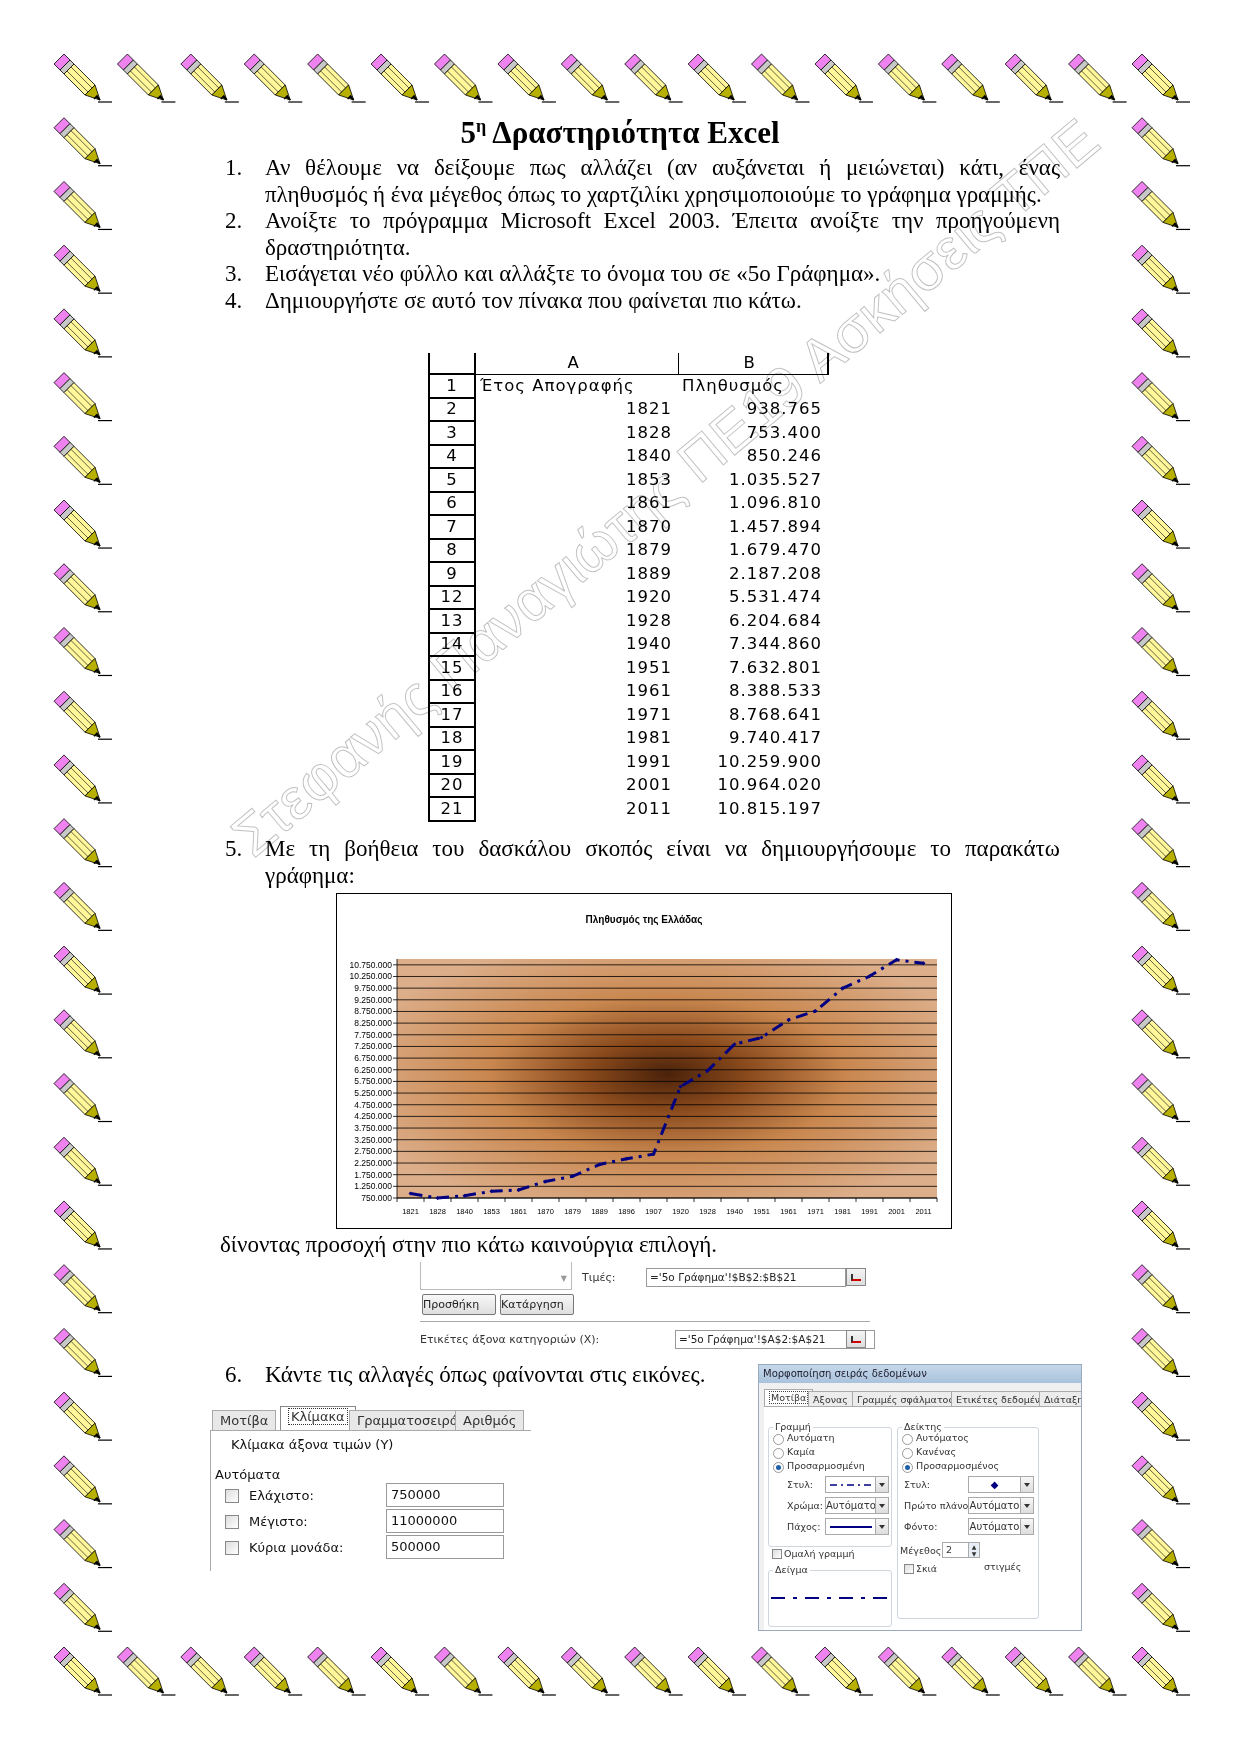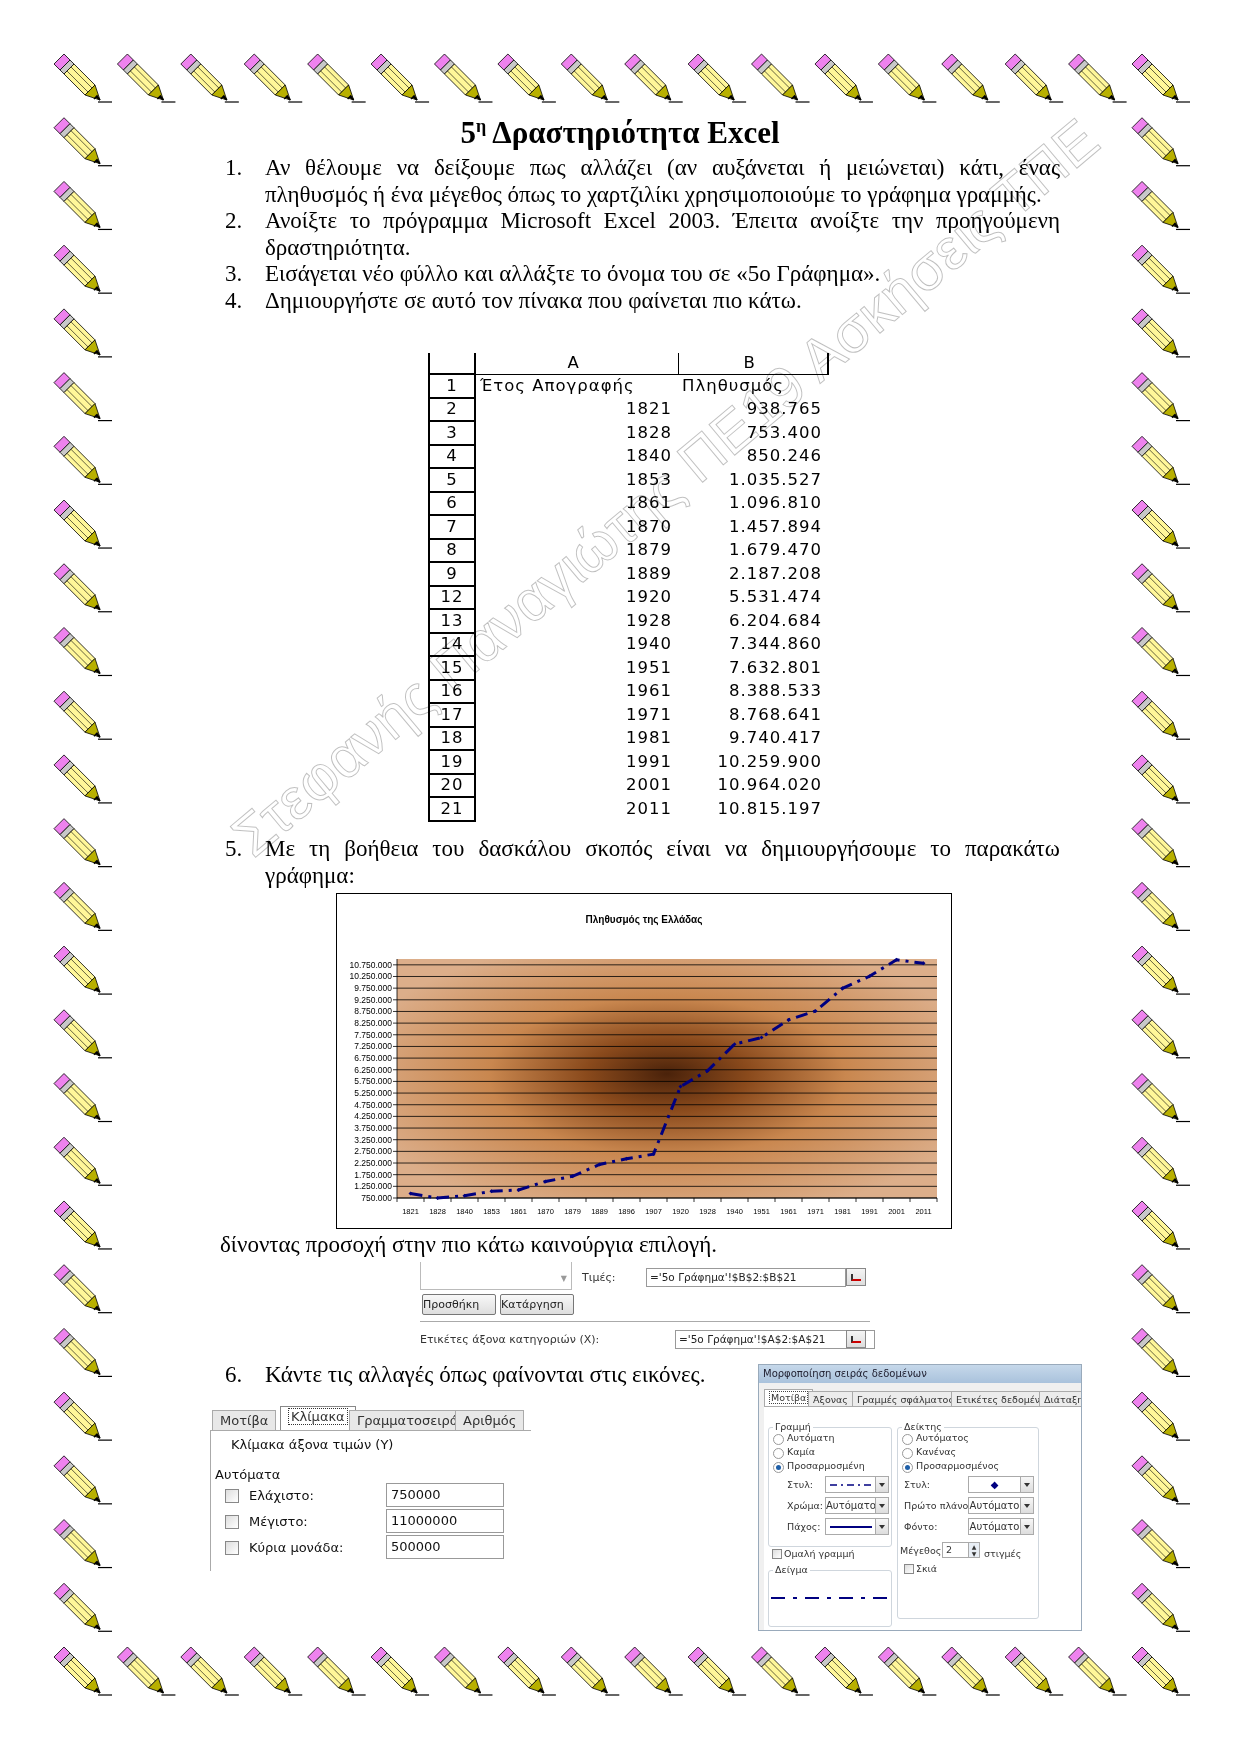--- a/index.html
+++ b/index.html
@@ -556,20 +556,20 @@
       <div class="lbl" style="left:6px; top:93px;">Φόντο:</div>
       <div class="dd" style="left:70px; top:90px; width:64px;">
         <div class="v">Αυτόματο</div>
           <div class="b"></div>
       </div>
       <div class="lbl" style="left:2px; top:117px;">Μέγεθος:</div>
       <div style="position:absolute; left:44px; top:114px; width:36px; height:14px; border:1px solid #aaa; background:#fff;">
         <span style="position:absolute; left:3px; top:1px;">2</span>
         <span style="position:absolute; right:0; top:0; width:10px; height:14px; border-left:1px solid #aaa; background:#e8eef5; font-size:6px; line-height:7px; text-align:center;">▲<br>▼</span>
       </div>
-      <div class="lbl" style="left:86px; top:120px;">στιγμές</div>
+      <div class="lbl" style="left:86px; top:133px;">στιγμές</div>
       <div class="cb-box" style="left:6px; top:136px; width:8px; height:8px;"></div>
       <div class="lbl" style="left:18px; top:135px;">Σκιά</div>
     </div>
   </div>
 </div>
 
 <div class="watermark">Στεφανής Παναγιώτης ΠΕ19 Ασκήσεις ΤΠΕ</div>
 
 </body></html>

